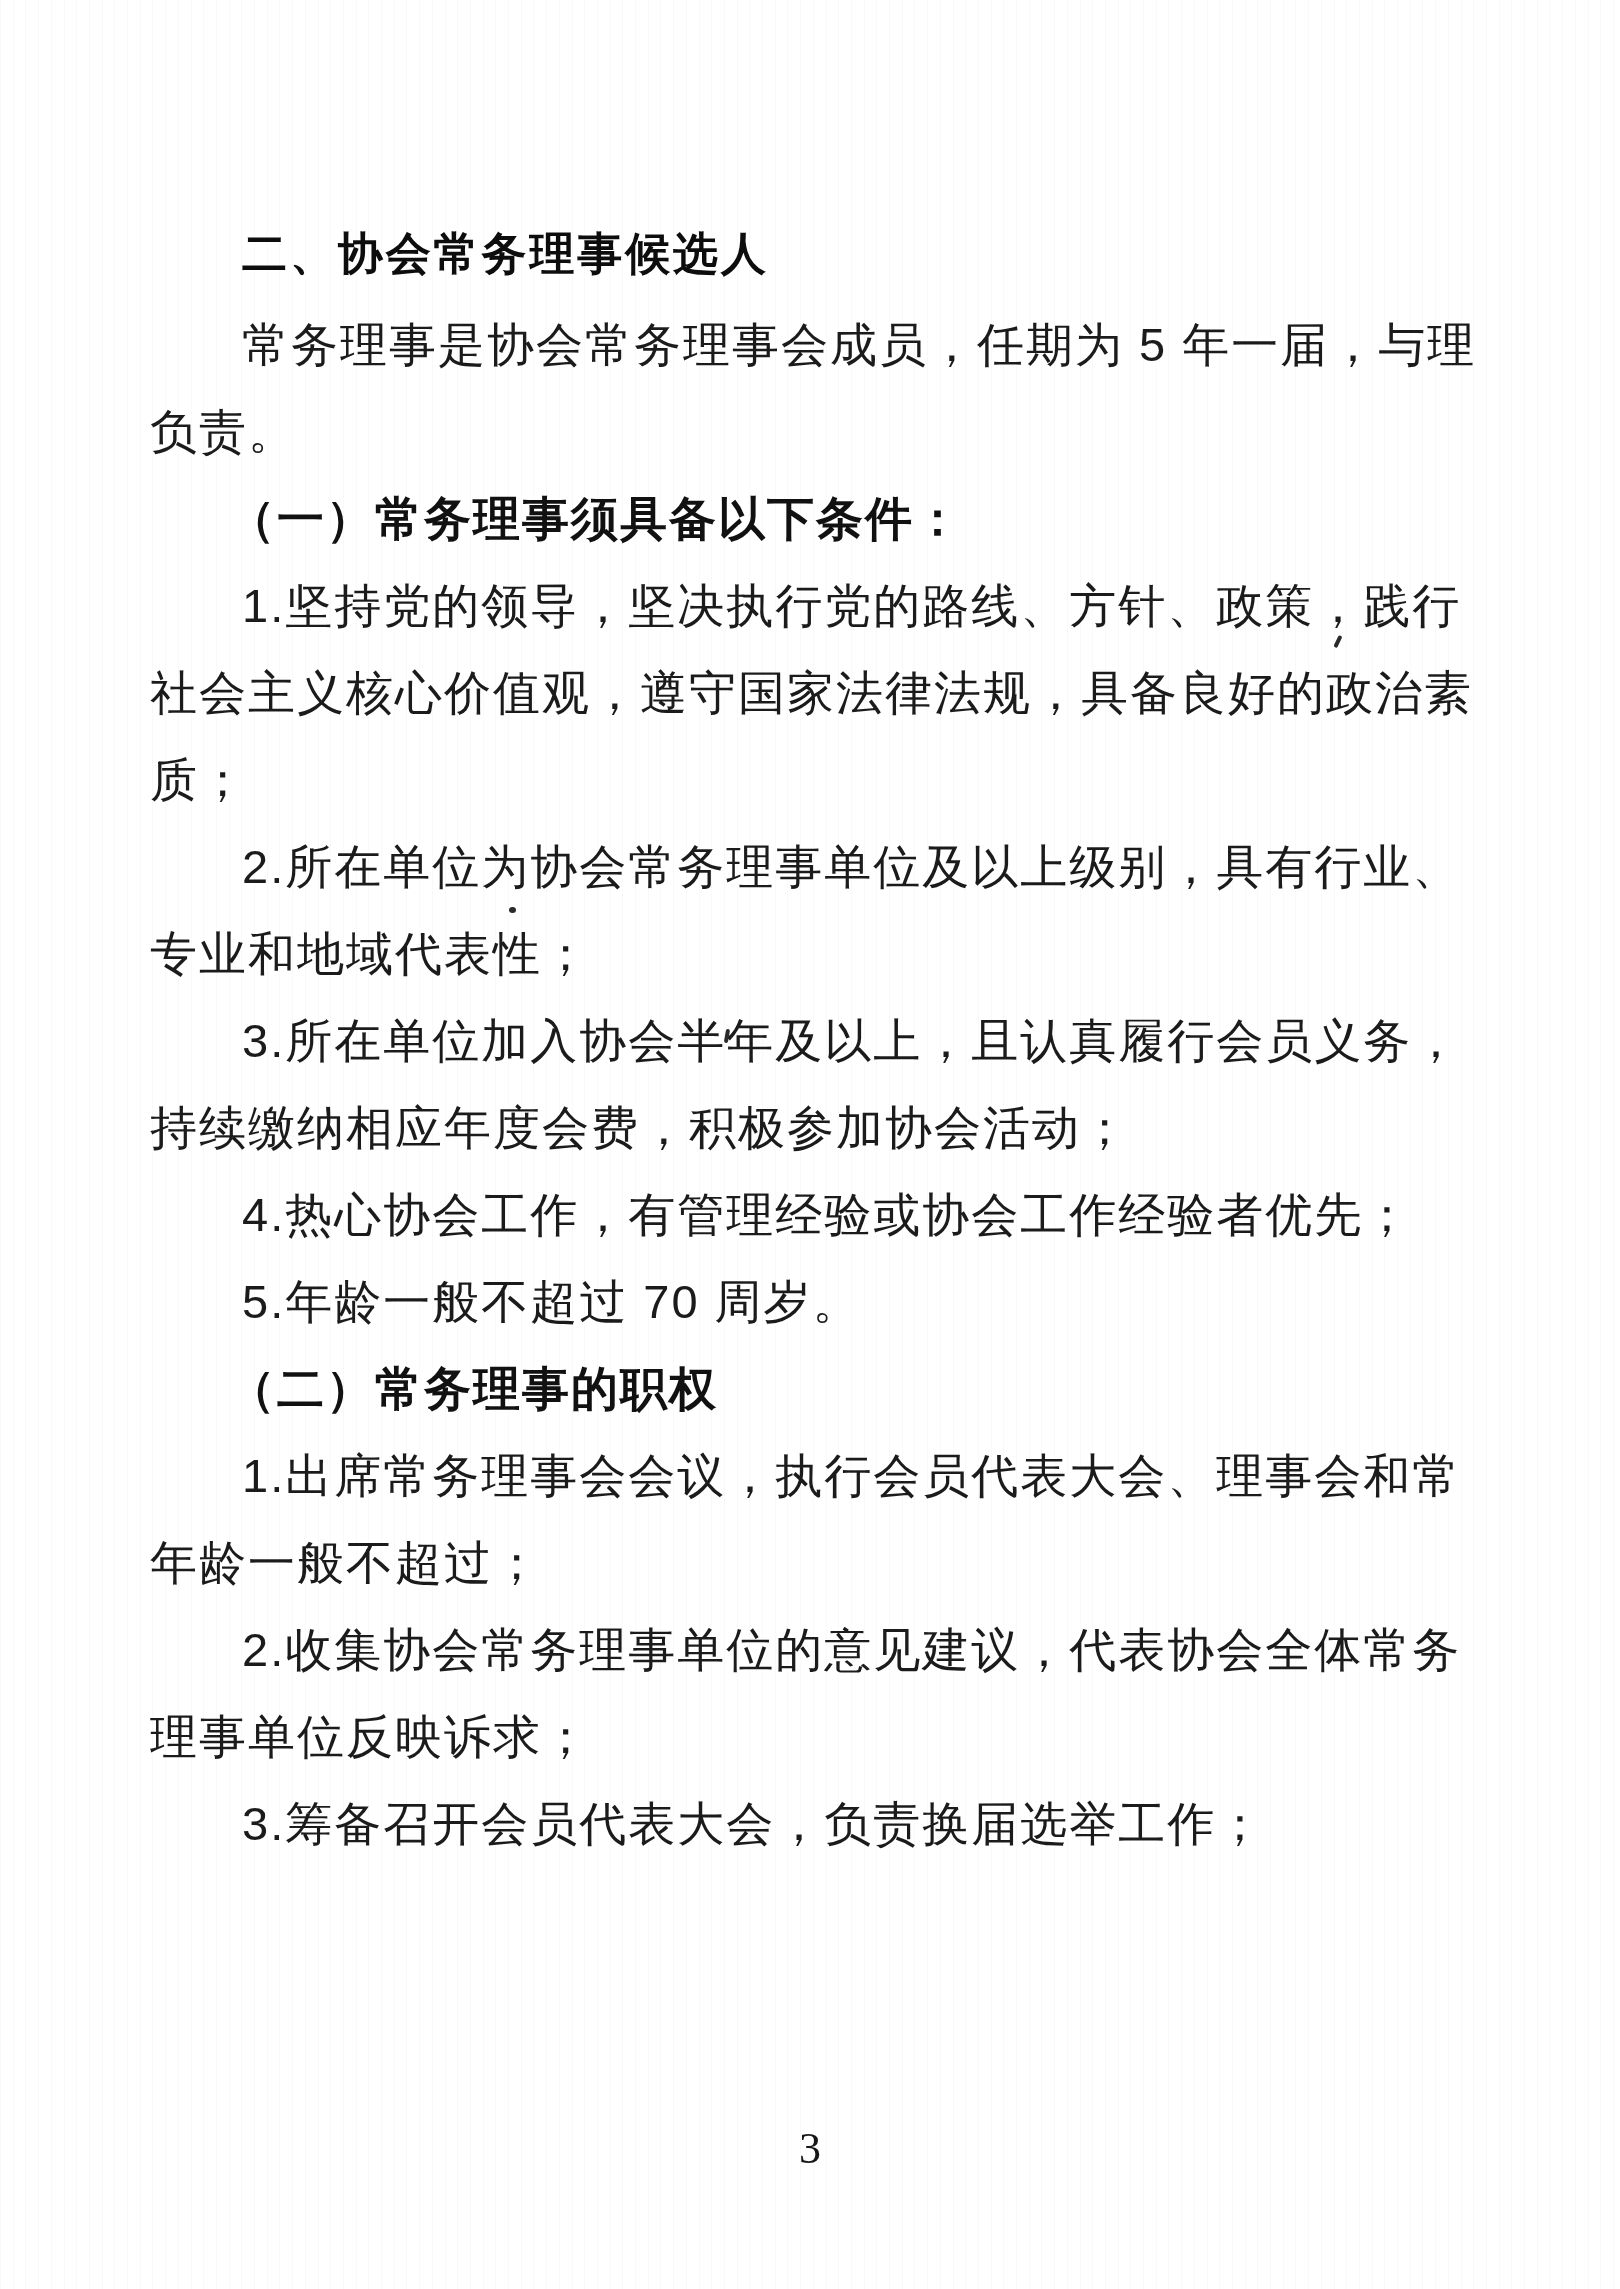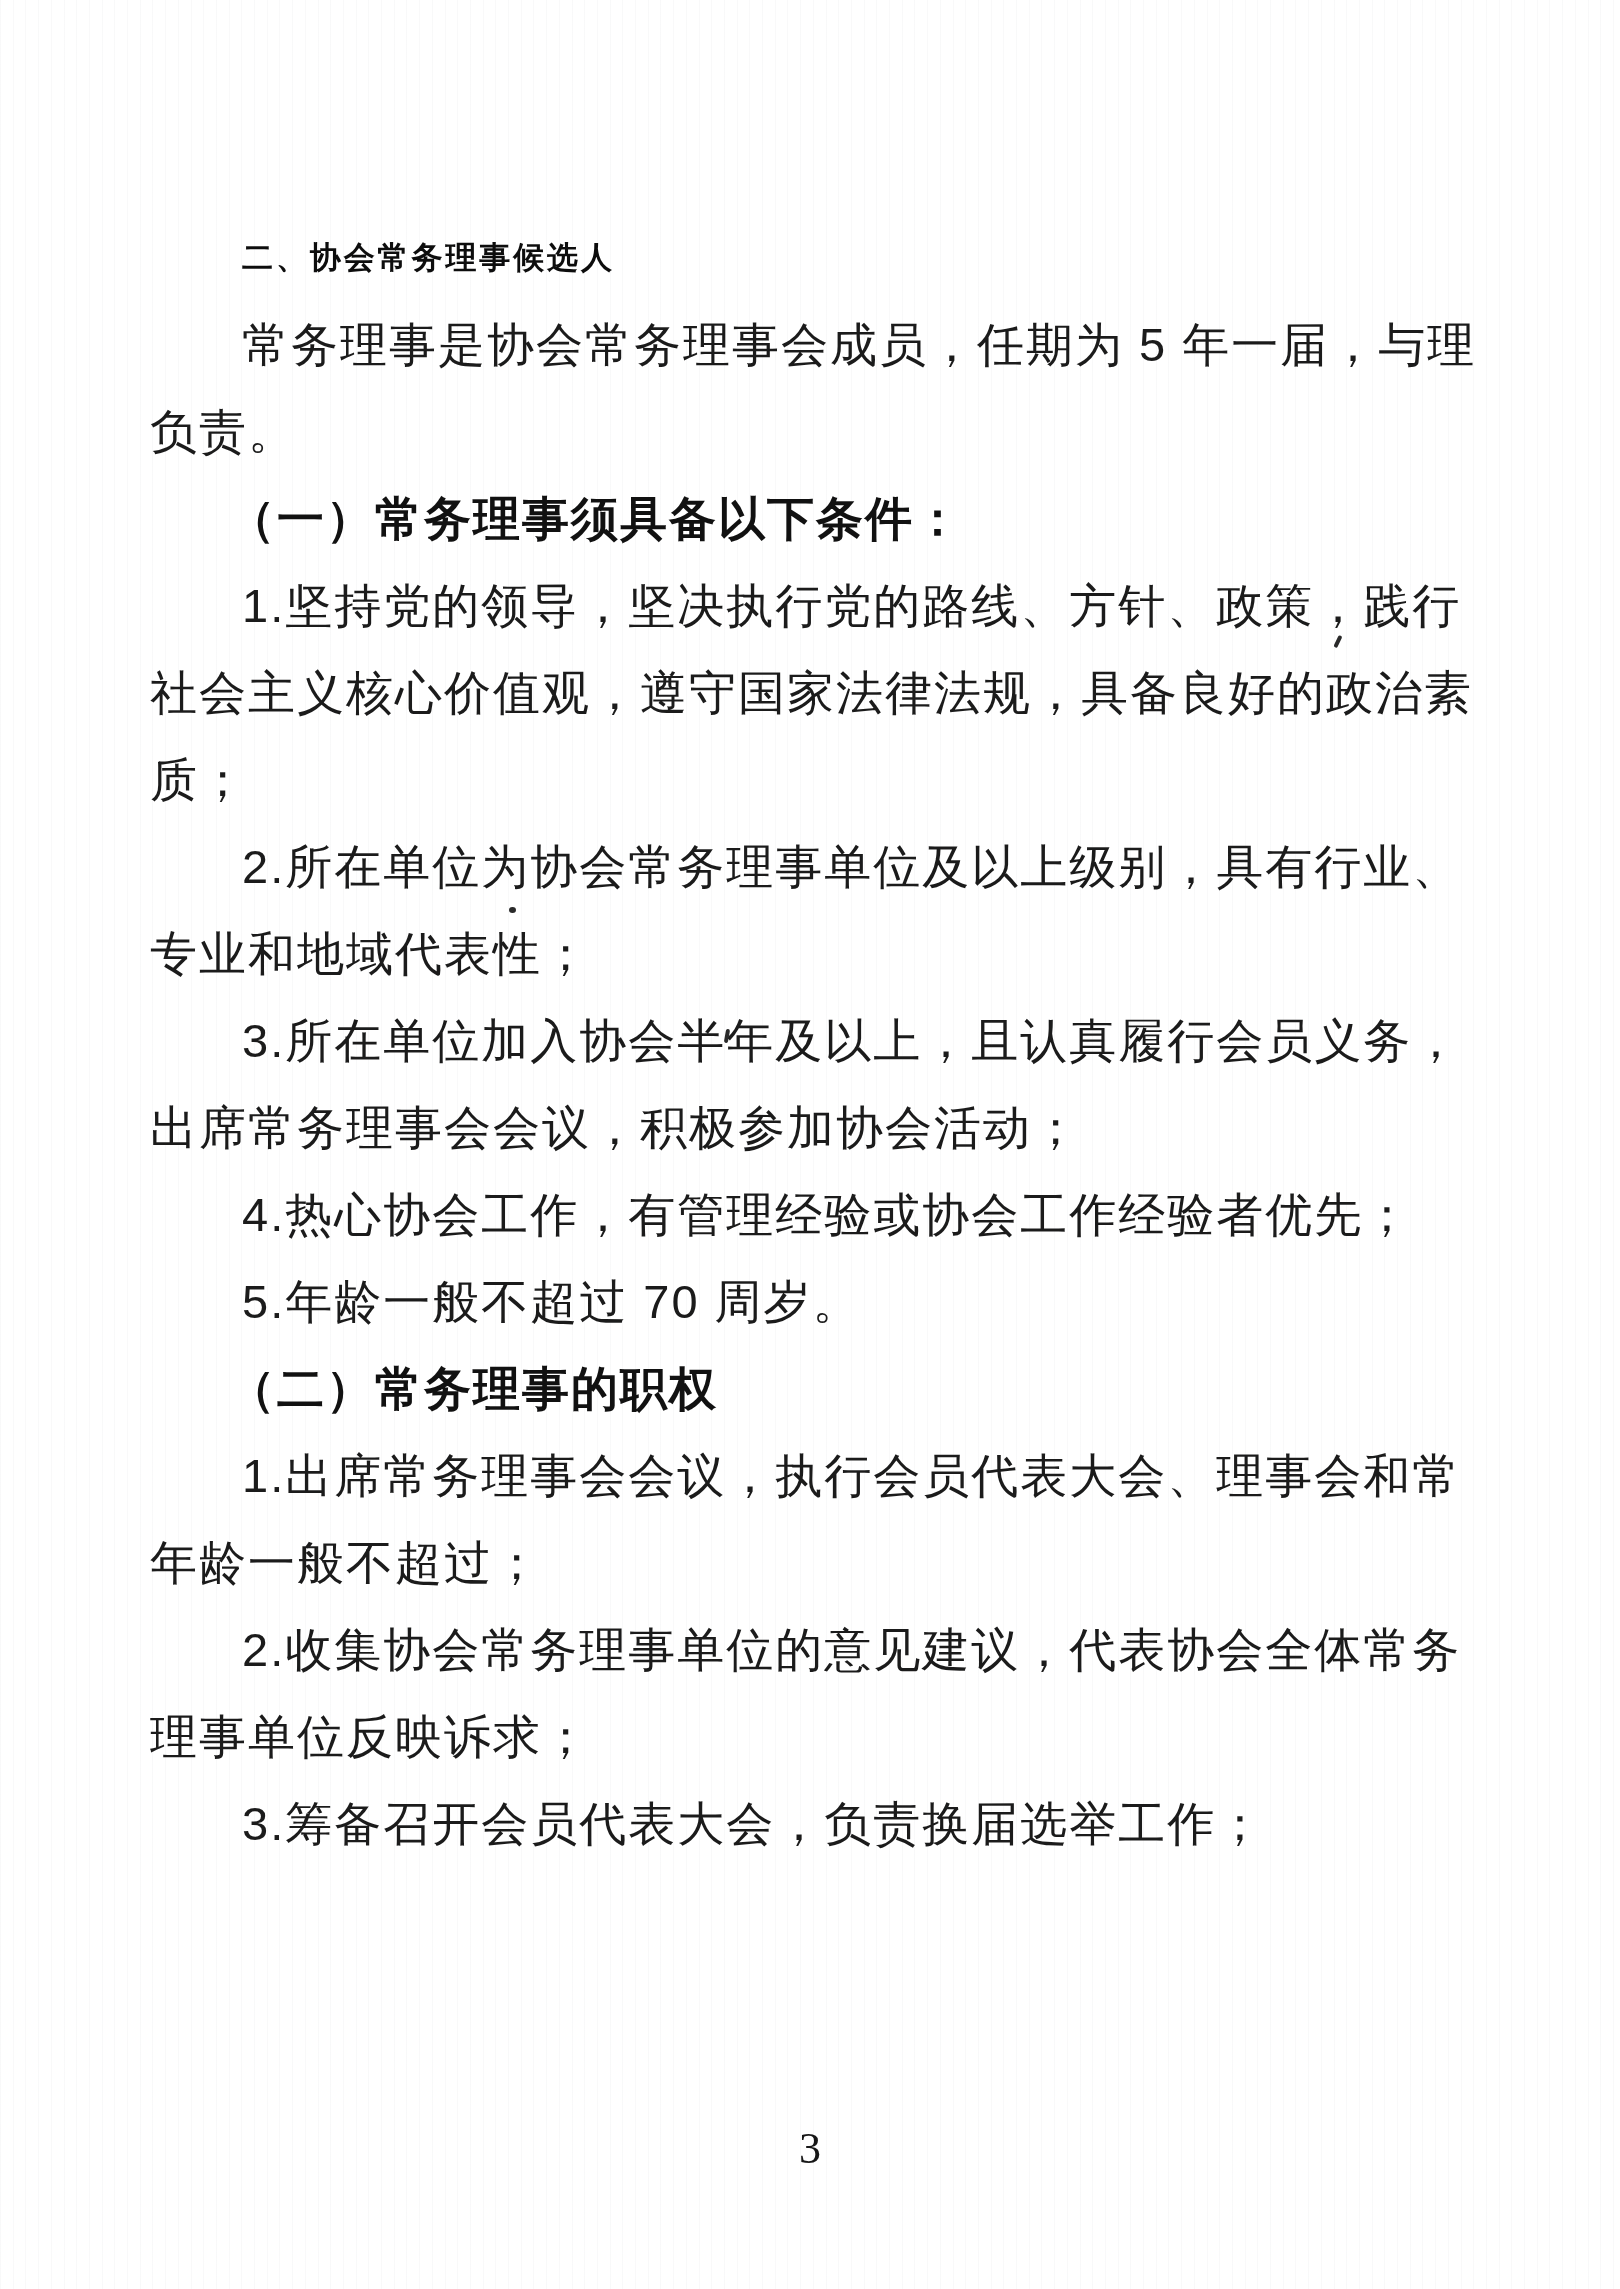--- a/index.html
+++ b/index.html
@@ -37,23 +37,23 @@
     font-size: 47px;
     letter-spacing: 2px;
     white-space: nowrap;
     font-family: Liberation Sans, sans-serif;
     color: #1b1b1b;
   }
   .line.indent {
     padding-left: 92px;
   }
   .line.title {
-    font-family: Liberation Sans, sans-serif;
+    font-family: Liberation Mono, monospace;
     font-weight: 900;
-    font-size: 31px;
+    font-size: 45px;
     color: #0d0d0d;
     letter-spacing: 2.9px;
   }
   .line.heading {
     font-weight: bold;
     color: #111111;
   }
   .line.heading.indent {
     padding-left: 78px;
   }
@@ -98,21 +98,21 @@
       <div class="line title indent">二、协会常务理事候选人</div>
       <div class="line body indent">常务理事是协会常务理事会成员，任期为 5 年一届，与理</div>
       <div class="line body">负责。</div>
       <div class="line heading indent">（一）常务理事须具备以下条件：</div>
       <div class="line body indent">1.坚持党的领导，坚决执行党的路线、方针、政策，践行</div>
       <div class="line body">社会主义核心价值观，遵守国家法律法规，具备良好的政治素</div>
       <div class="line body">质；</div>
       <div class="line body indent">2.所在单位为协会常务理事单位及以上级别，具有行业、</div>
       <div class="line body">专业和地域代表性；</div>
       <div class="line body indent">3.所在单位加入协会半年及以上，且认真履行会员义务，</div>
-      <div class="line body">出席常务理事会会议，积极参加协会活动；</div>
+      <div class="line body">持续缴纳相应年度会费，积极参加协会活动；</div>
       <div class="line body indent">4.热心协会工作，有管理经验或协会工作经验者优先；</div>
       <div class="line body indent">5.年龄一般不超过 70 周岁。</div>
       <div class="line heading indent">（二）常务理事的职权</div>
       <div class="line body indent">1.出席常务理事会会议，执行会员代表大会、理事会和常</div>
       <div class="line body">年龄一般不超过；</div>
       <div class="line body indent">2.收集协会常务理事单位的意见建议，代表协会全体常务</div>
       <div class="line body">理事单位反映诉求；</div>
       <div class="line body indent">3.筹备召开会员代表大会，负责换届选举工作；</div>
     </div>
 

